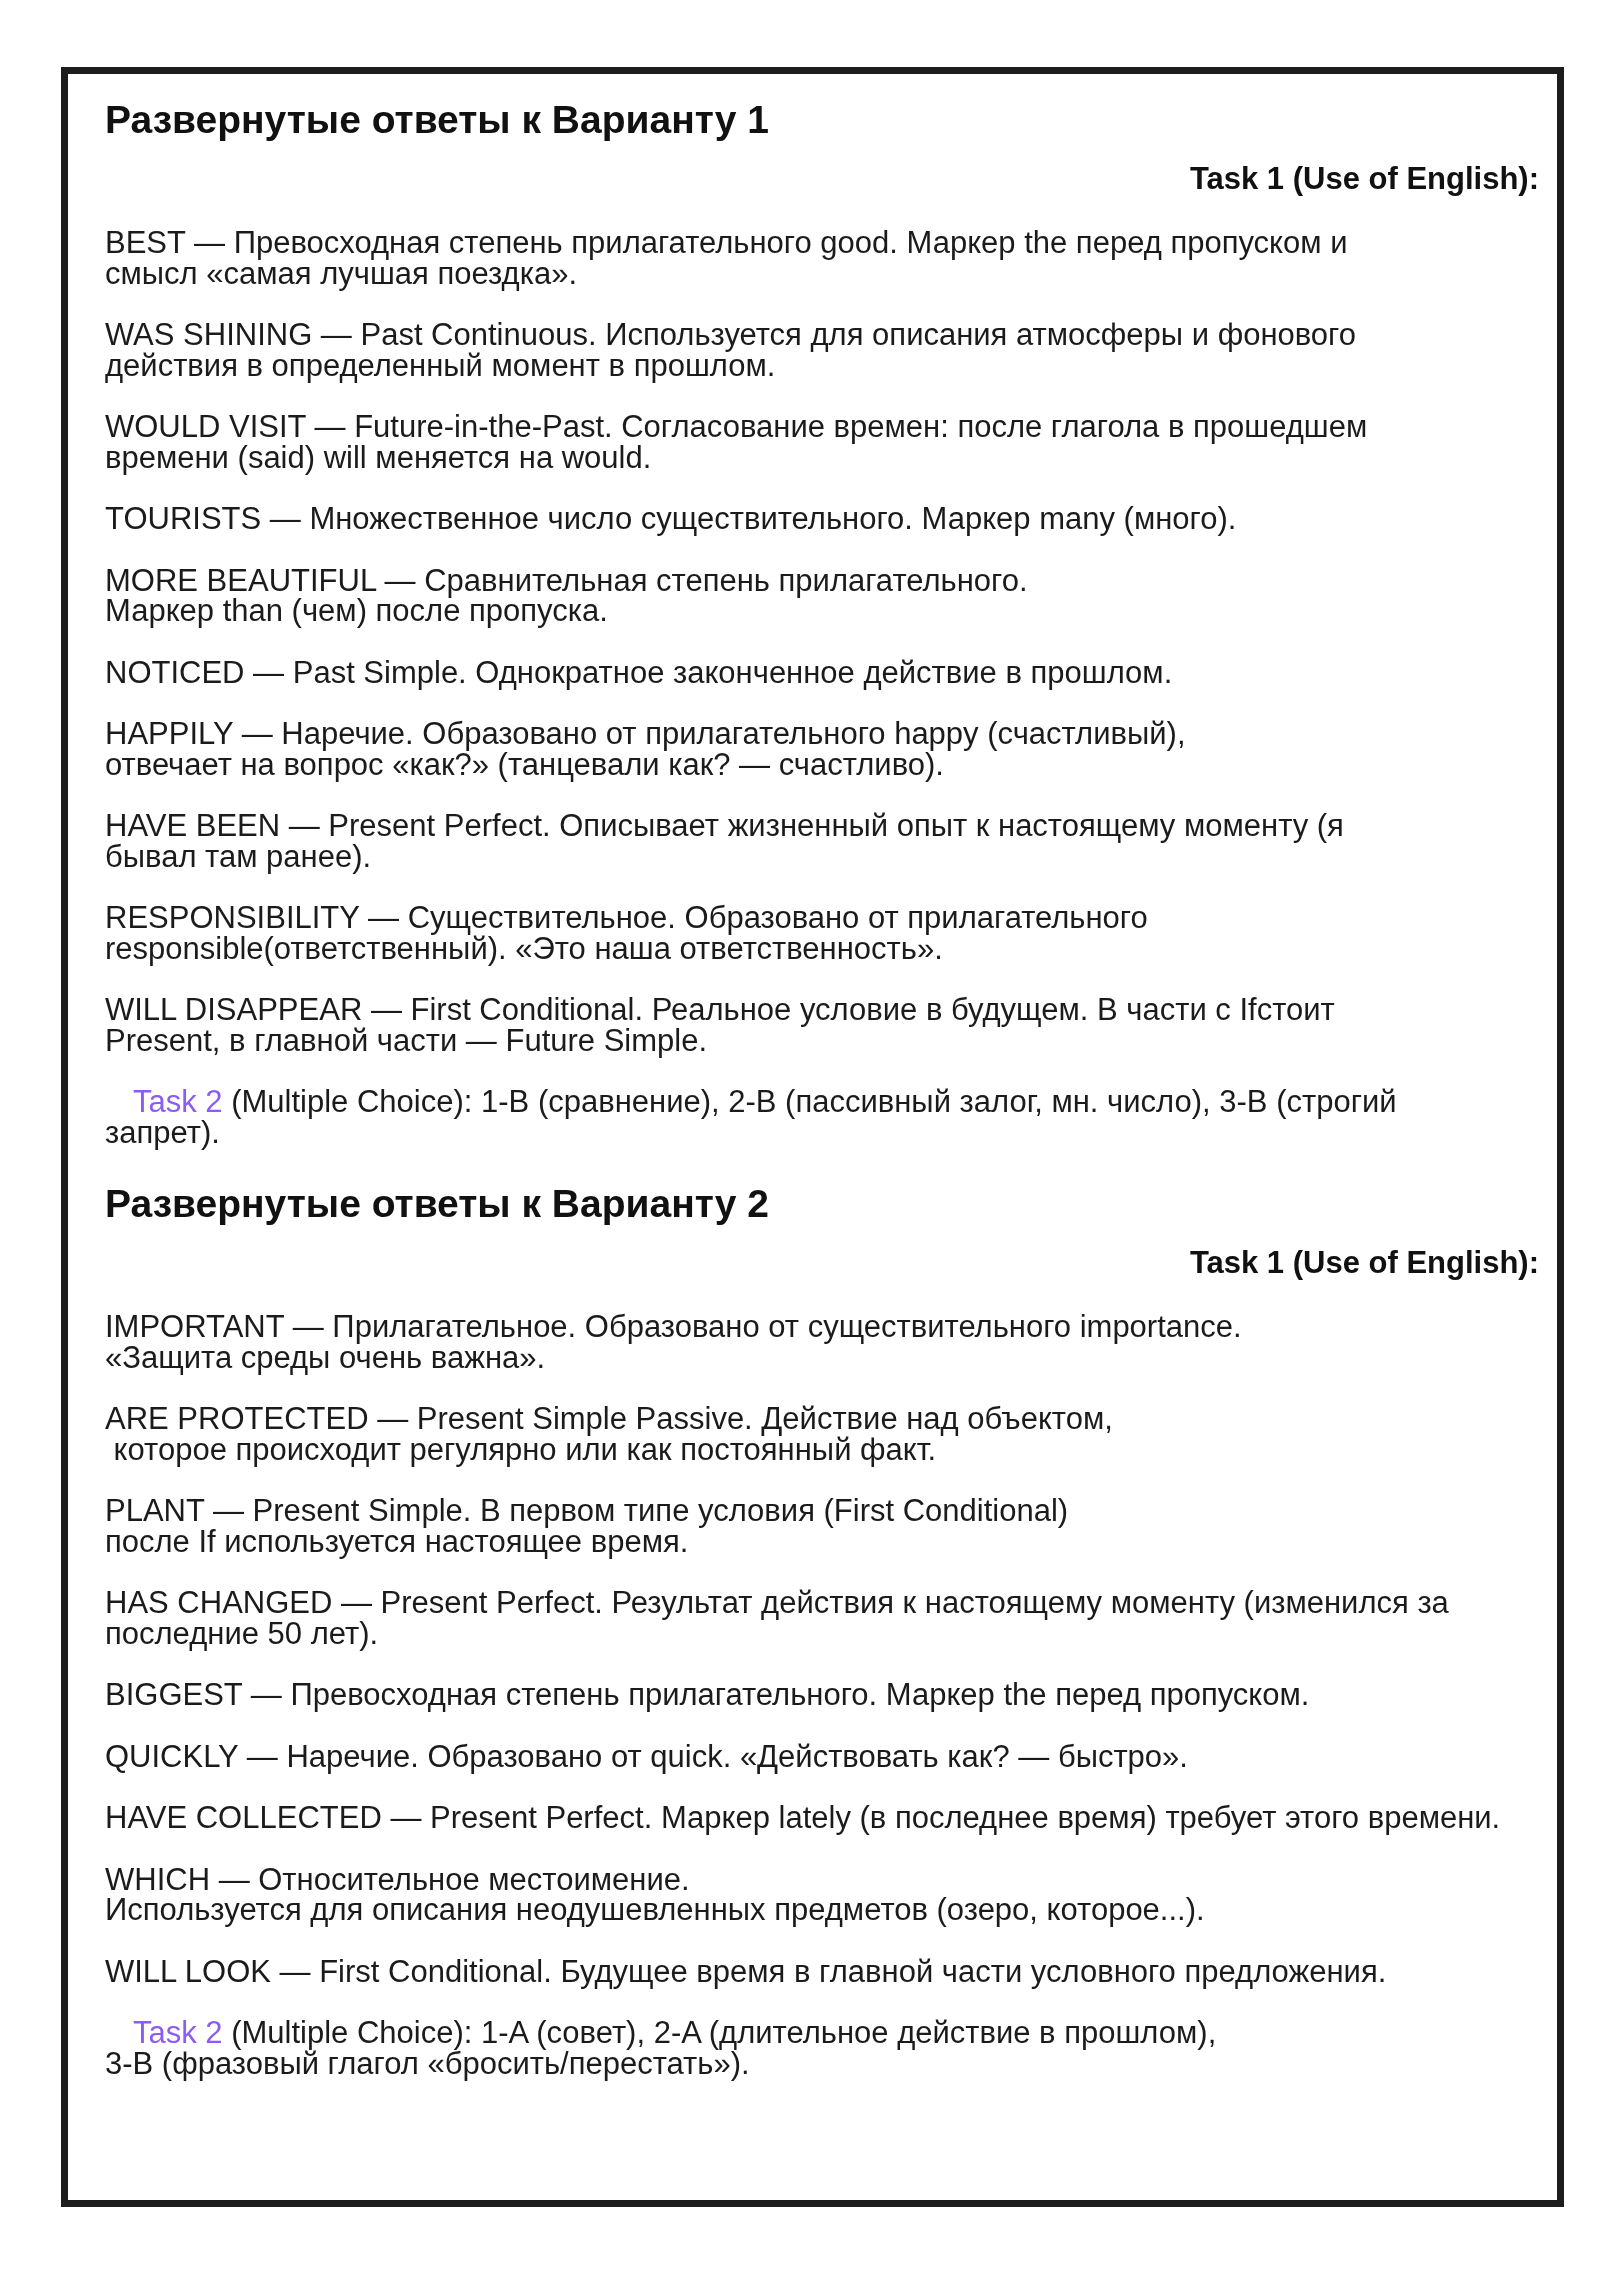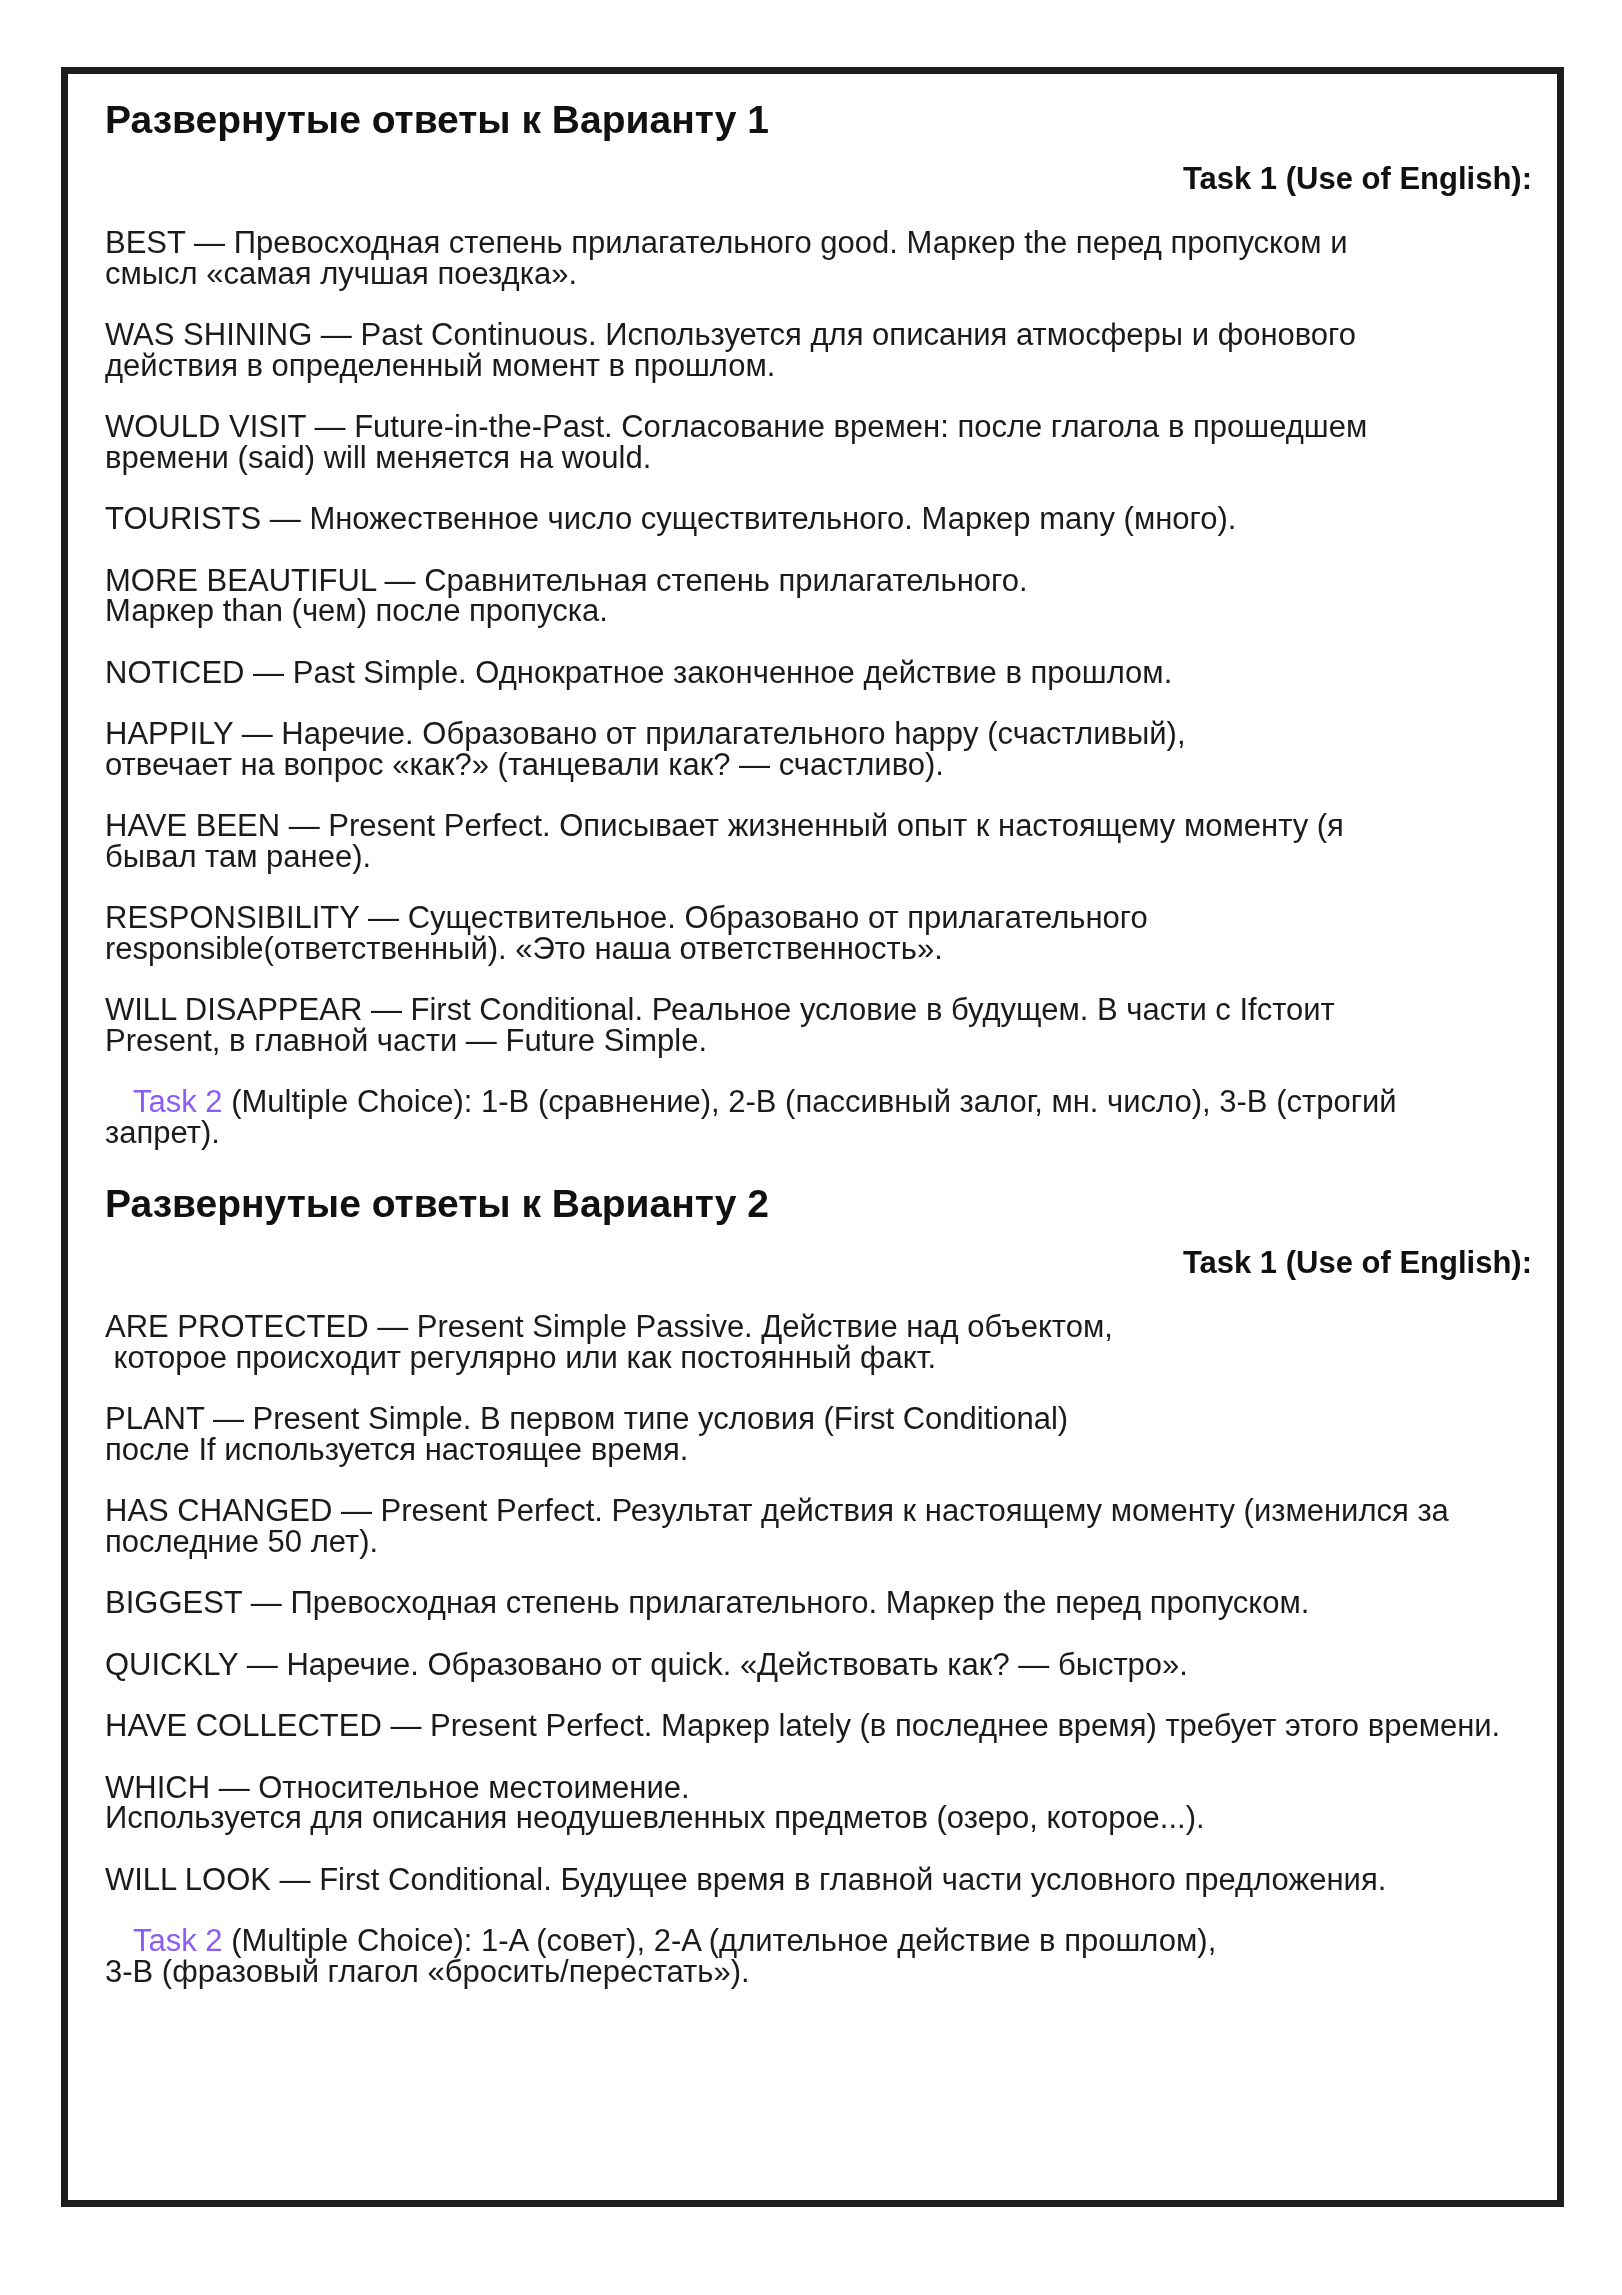--- a/index.html
+++ b/index.html
@@ -8,21 +8,21 @@
     font-family: "Liberation Sans", "DejaVu Sans", sans-serif;
     color: #1b1b1b;
     -webkit-font-smoothing: antialiased;
   }
   .frame {
     position: absolute; left: 61px; top: 67px;
     width: 1503px; height: 2140px;
     border: 7px solid #1d1d1d; box-sizing: border-box;
     background: #ffffff;
   }
-  .content { padding: 21px 25px 0 37px; }
+  .content { padding: 21px 18px 0 37px; }
   .section-heading {
     font-size: 39px; font-weight: bold; line-height: 49px;
     margin: 0 0 15.7px 0; color: #111111;
   }
   .section-heading.second { margin-top: 18px; }
   .task-heading {
     font-size: 31px; font-weight: bold; line-height: 38px;
     margin: 0 0 30.5px 0; color: #111111; text-align: right;
   }
   .para {
@@ -62,20 +62,22 @@
 Present, в главной части — Future Simple.</p>
 
       <p class="para"><span class="task2-label">Task 2</span><span> (Multiple Choice): 1-B (сравнение), 2-B (пассивный залог, мн. число), 3-B (строгий
 запрет).</span></p>
     </div>
 
     <div>
       <div class="section-heading second">Развернутые ответы к Варианту 2</div>
       <div class="task-heading">Task 1 (Use of English):</div>
 
+      <p class="para">IMPORTANT — Прилагательное. Образовано от существительного importance.
+«Защита среды очень важна».</p>
       <p class="para">ARE PROTECTED — Present Simple Passive. Действие над объектом,
  которое происходит регулярно или как постоянный факт.</p>
       <p class="para">PLANT — Present Simple. В первом типе условия (First Conditional)
 после If используется настоящее время.</p>
       <p class="para">HAS CHANGED — Present Perfect. Результат действия к настоящему моменту (изменился за
 последние 50 лет).</p>
       <p class="para">BIGGEST — Превосходная степень прилагательного. Маркер the перед пропуском.</p>
       <p class="para">QUICKLY — Наречие. Образовано от quick. «Действовать как? — быстро».</p>
       <p class="para">HAVE COLLECTED — Present Perfect. Маркер lately (в последнее время) требует этого времени.</p>
       <p class="para">WHICH — Относительное местоимение.

